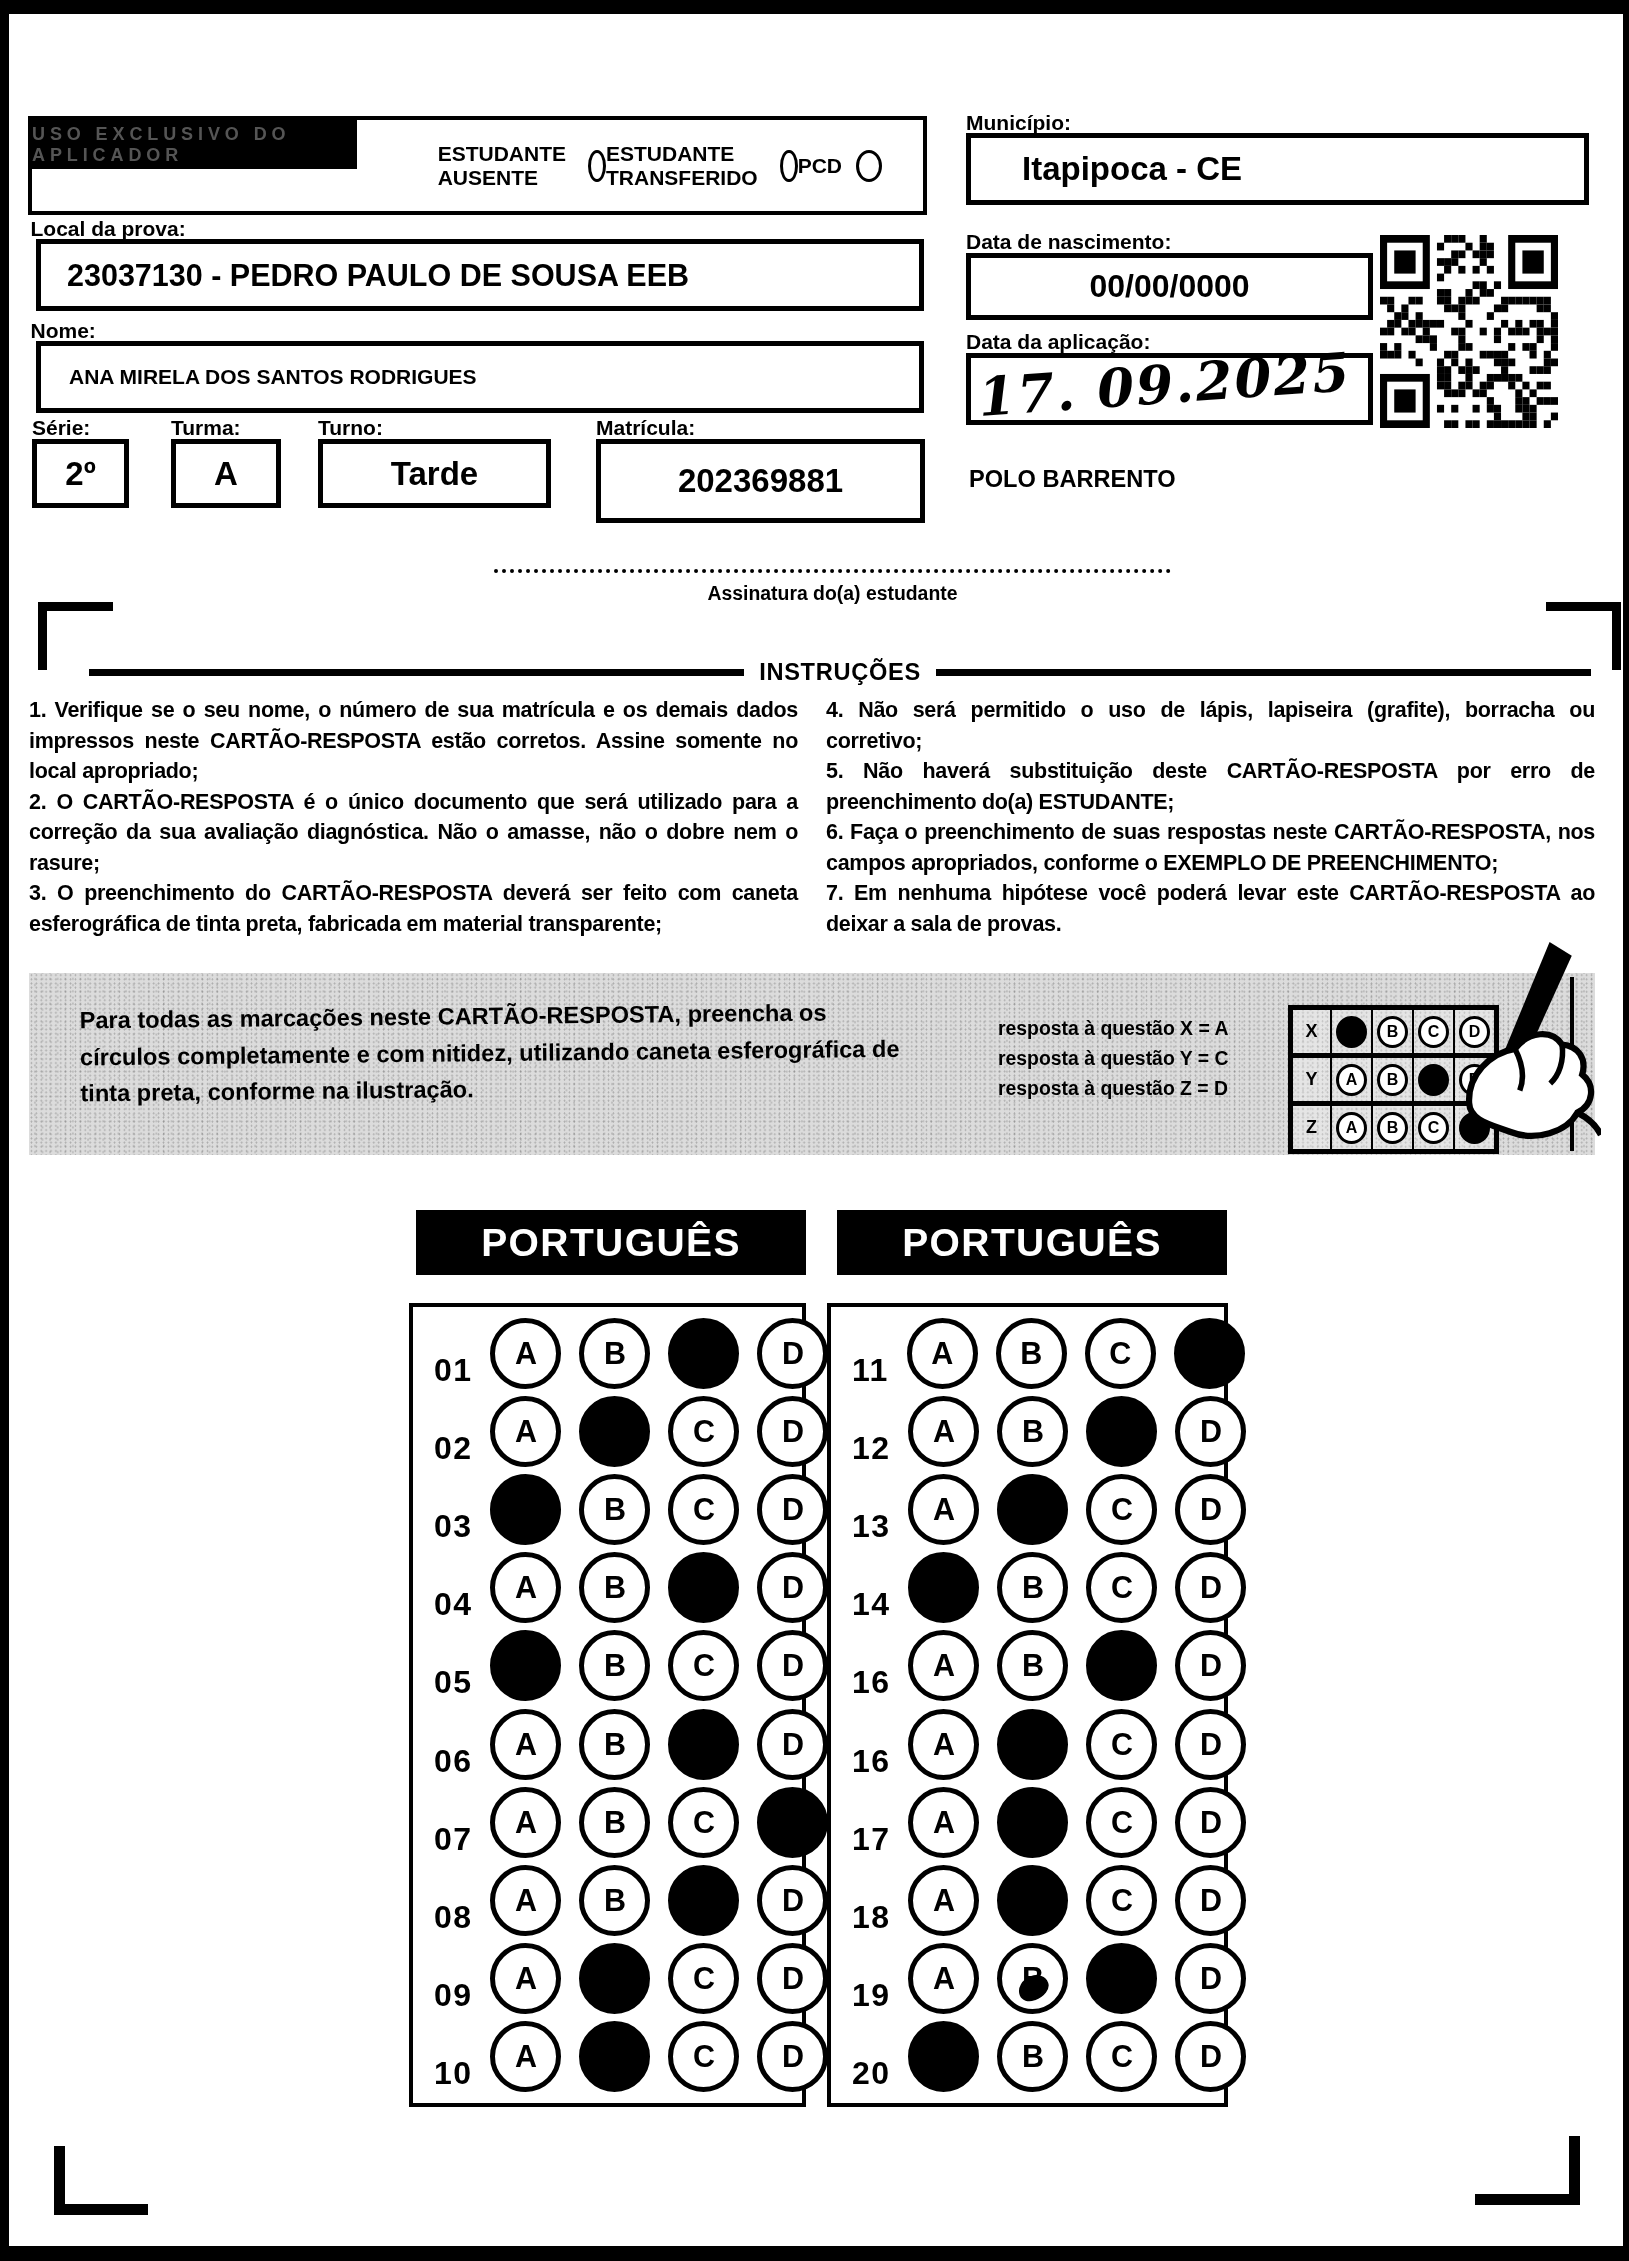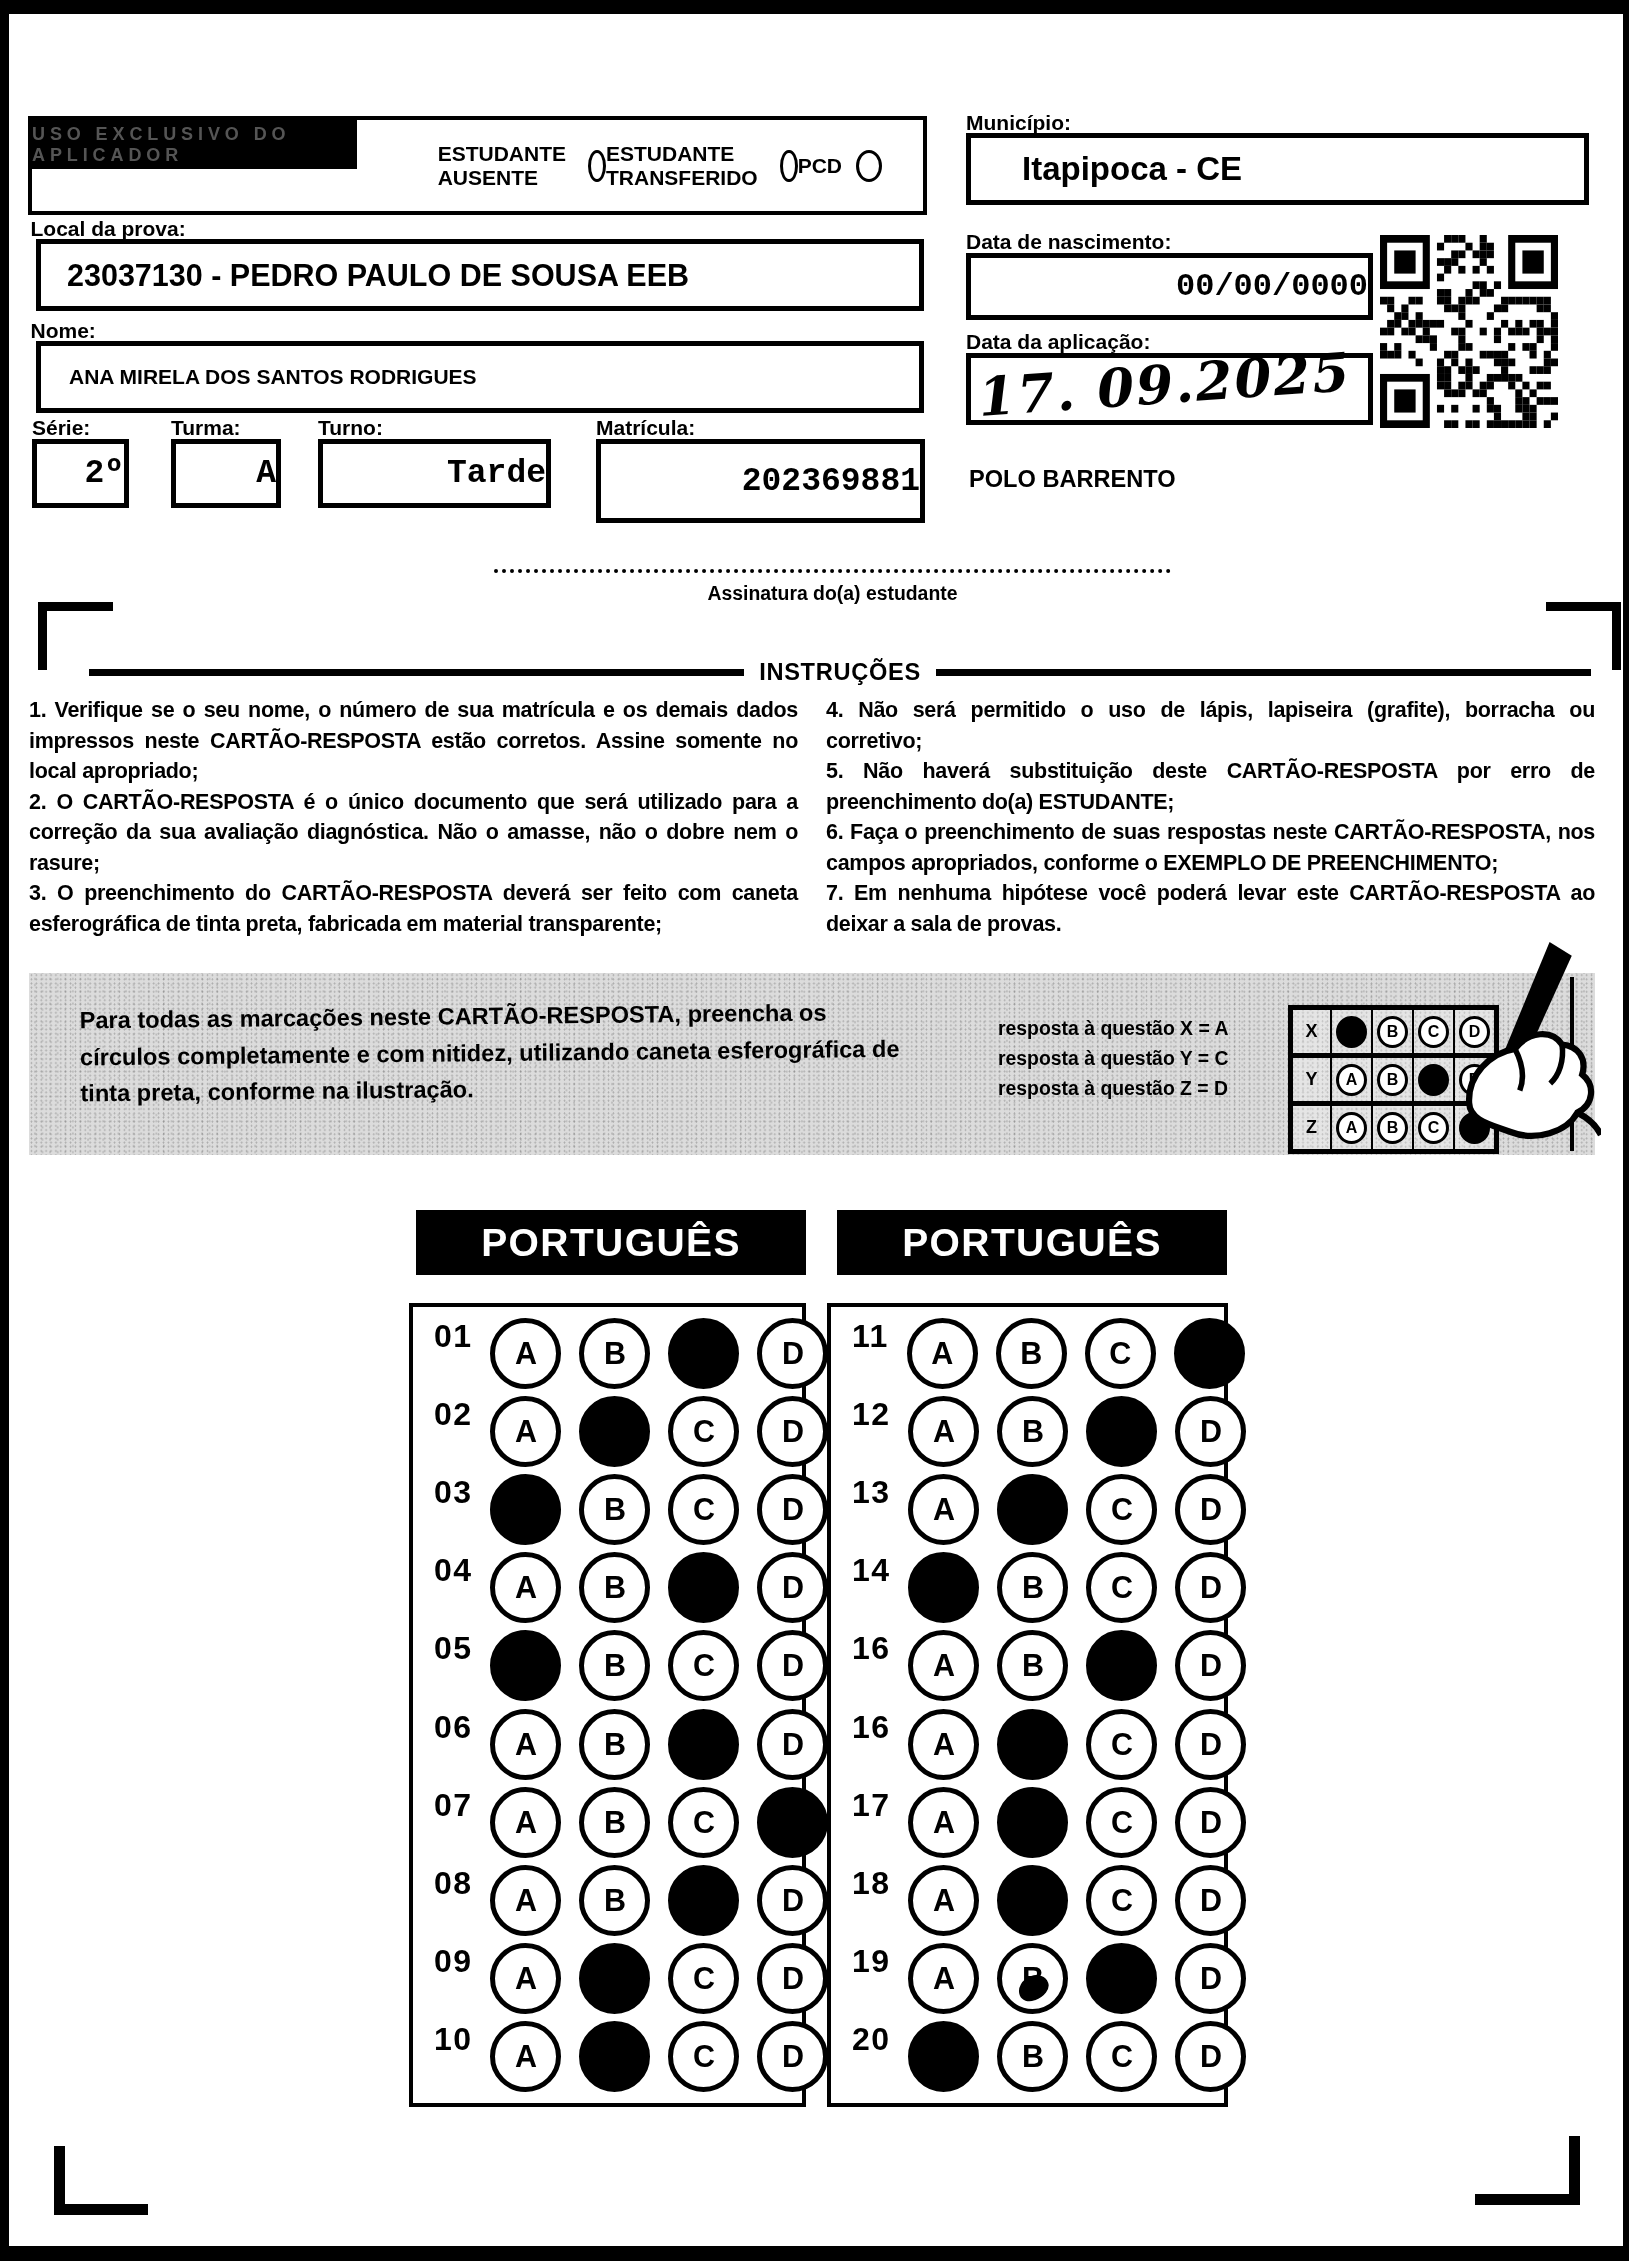--- a/index.html
+++ b/index.html
@@ -25,21 +25,21 @@
   .apl-bar{height:49px;background:#000;color:#555;display:flex;align-items:center;
            justify-content:center;font-size:18px;font-weight:bold;letter-spacing:4.9px;}
   .apl-opts{flex:1;display:flex;align-items:center;justify-content:space-between;padding:0 41px;margin-left:40px;}
   .apl-opt{display:flex;align-items:center;gap:14px;font-size:21px;font-weight:bold;}
   .ckc{width:26px;height:32px;border:3.5px solid #000;border-radius:50%;box-sizing:border-box;background:#fff;}
 
   
   .field-label{font-size:21px;font-weight:bold;white-space:nowrap;}
   .vbox{border:5.6px solid #000;box-sizing:border-box;display:flex;align-items:center;
         font-weight:bold;background:#fff;}
-  .vbox.center{justify-content:flex-end;font-family:Liberation Mono, monospace;}
+  .vbox.center{justify-content:center;}
   .handwrite{font-family:"DejaVu Serif",serif;font-style:italic;font-size:53px;
              transform:rotate(-4deg);letter-spacing:2.1px;white-space:nowrap;}
 
   
   .sig-line{left:494px;top:569px;width:677px;border-top:4.9px dotted #000;}
   .sig-label{left:494px;top:582px;width:677px;text-align:center;font-size:19.4px;font-weight:bold;}
 
   
   .corner{z-index:30;}
   .corner-tl{left:38px;top:602px;width:66px;height:59px;border-top:9px solid #000;border-left:9px solid #000;}
@@ -78,21 +78,21 @@
 
   
   .subj{background:#000;color:#fff;display:flex;align-items:center;justify-content:center;
         font-size:39px;font-weight:bold;letter-spacing:1.4px;}
   .subj-left{left:416px;top:1210px;width:390px;height:65px;}
   .subj-right{left:837px;top:1210px;width:390px;height:65px;}
   .agrid{border:4.9px solid #000;box-sizing:border-box;display:flex;flex-direction:column;
          justify-content:space-between;padding:11px 0;}
   .agrid-left{left:409px;top:1303px;width:397px;height:804px;}
   .agrid-right{left:827px;top:1303px;width:401px;height:804px;}
-  .answer-row{display:flex;align-items:flex-start;gap:18px;padding-left:21px;}
+  .answer-row{display:flex;align-items:flex-end;gap:18px;padding-left:21px;}
   .q-num{width:54px;font-size:32px;font-weight:bold;letter-spacing:1.4px;}
   .bubble{position:relative;width:71px;height:71px;border:5.6px solid #000;border-radius:50%;
           display:flex;align-items:center;justify-content:center;font-size:30.5px;font-weight:bold;
           box-sizing:border-box;background:#fff;flex:0 0 auto;}
   .bubble.filled{background:#000;color:#000;}
   .smudge{position:absolute;left:15.3px;top:28px;width:30.5px;height:23.6px;background:#000;
           border-radius:55% 45% 60% 40%/60% 50% 50% 40%;transform:rotate(-20deg);}
 </style>
 </head>
 <body>

